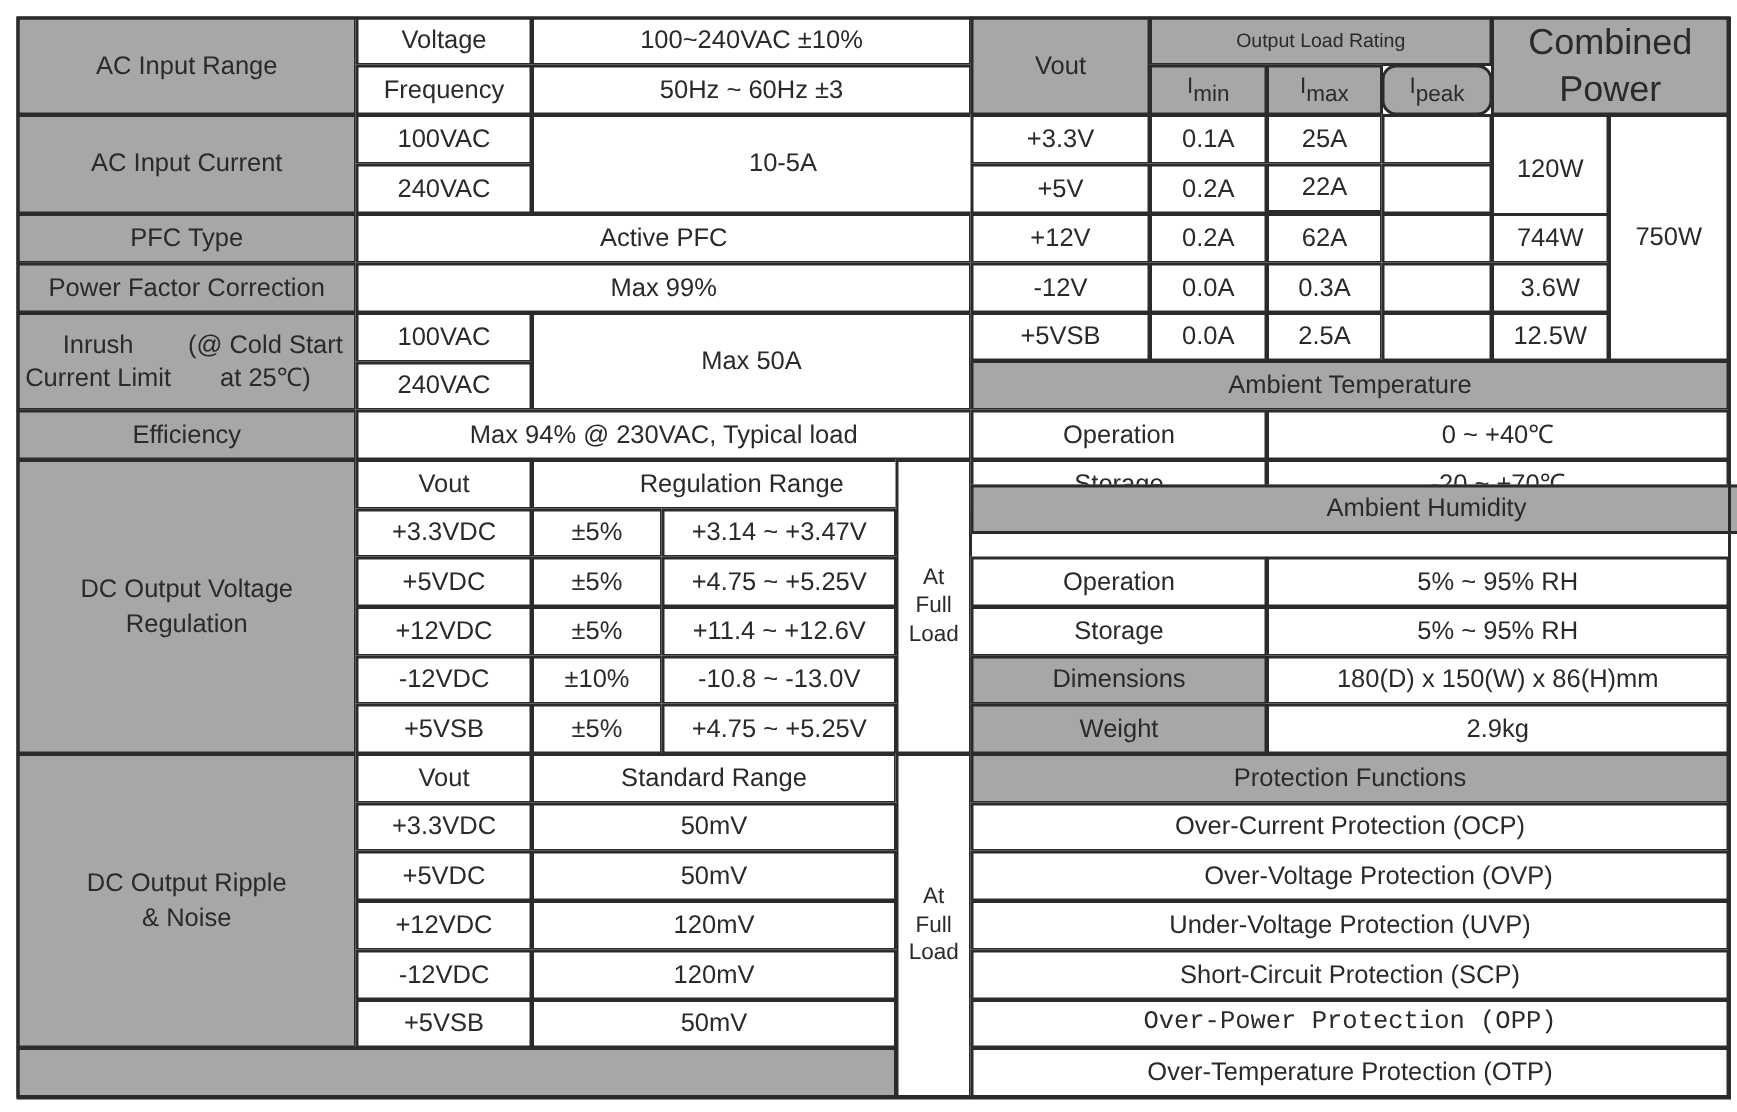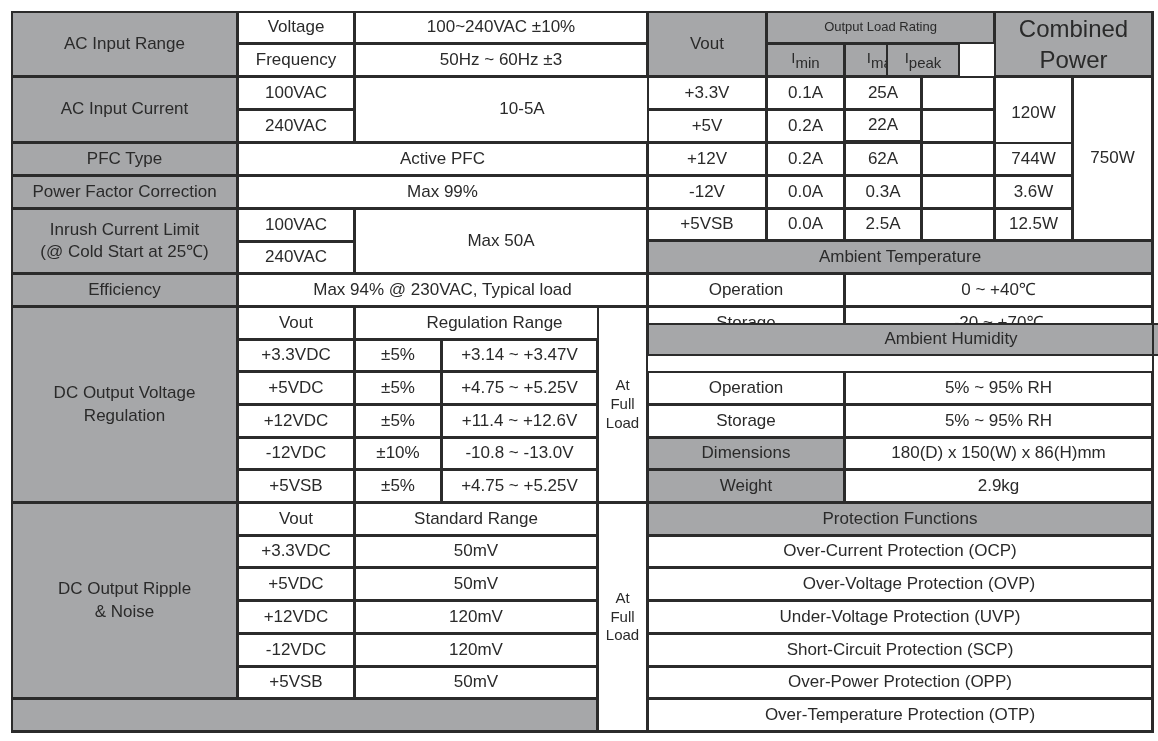--- a/index.html
+++ b/index.html
@@ -53,21 +53,21 @@
     <span>Active PFC</span>
   </div>
 
 <div class="c g" style="left:12px;top:176px;width:227px;height:34px;">
     <span>Power Factor Correction</span>
   </div>
 <div class="c" style="left:238px;top:176px;width:411px;height:34px;">
     <span>Max 99%</span>
   </div>
 
-<div class="c g" style="left:12px;top:209px;width:227px;height:66px;flex-direction:column;">
+<div class="c g" style="left:12px;top:209px;width:227px;height:66px;">
     <span>Inrush Current Limit</span>
     <span>(@ Cold Start at 25℃)</span>
   </div>
 <div class="c" style="left:238px;top:209px;width:118px;height:34px;">
     <span>100VAC</span>
   </div>
 <div class="c" style="left:238px;top:242px;width:118px;height:33px;">
     <span>240VAC</span>
   </div>
 <div class="c" style="left:355px;top:209px;width:294px;height:66px;">
@@ -201,21 +201,21 @@
   </div>
 <div class="c g sm" style="left:767px;top:12px;width:229px;height:33px;">
     <span>Output Load Rating</span>
   </div>
 <div class="c g" style="left:767px;top:44px;width:79px;height:34px;font-size:15px;">
     <span><span>I</span><sub>min</sub></span>
   </div>
 <div class="c g" style="left:845px;top:44px;width:78px;height:34px;font-size:15px;">
     <span><span>I</span><sub>max</sub></span>
   </div>
-<div class="c g" style="left:887px;top:44px;width:74px;height:34px;font-size:15px;">
+<div class="c g" style="left:922px;top:44px;width:74px;height:34px;font-size:15px;border-radius:10px;">
     <span><span>I</span><sub>peak</sub></span>
   </div>
 <div class="c g" style="left:995px;top:12px;width:159px;height:66px;padding:0 30px;font-size:24px;">
     <span>Combined Power</span>
   </div>
 
 <div class="c" style="left:648px;top:77px;width:120px;height:34px;">
     <span>+3.3V</span>
   </div>
 <div class="c" style="left:767px;top:77px;width:79px;height:34px;">
@@ -349,20 +349,20 @@
   </div>
 <div class="c" style="left:648px;top:568px;width:506px;height:34px;padding-left:38px;">
     <span>Over-Voltage Protection (OVP)</span>
   </div>
 <div class="c" style="left:648px;top:601px;width:506px;height:34px;">
     <span>Under-Voltage Protection (UVP)</span>
   </div>
 <div class="c" style="left:648px;top:634px;width:506px;height:34px;">
     <span>Short-Circuit Protection (SCP)</span>
   </div>
-<div class="c" style="left:648px;top:667px;width:506px;height:33px;">
+<div class="c" style="left:648px;top:667px;width:506px;height:33px;font-family:Liberation Mono, monospace;">
     <span>Over-Power Protection (OPP)</span>
   </div>
 <div class="c" style="left:648px;top:699px;width:506px;height:34px;">
     <span>Over-Temperature Protection (OTP)</span>
   </div>
 
 <div class="outer"></div>
 
 </body></html>

